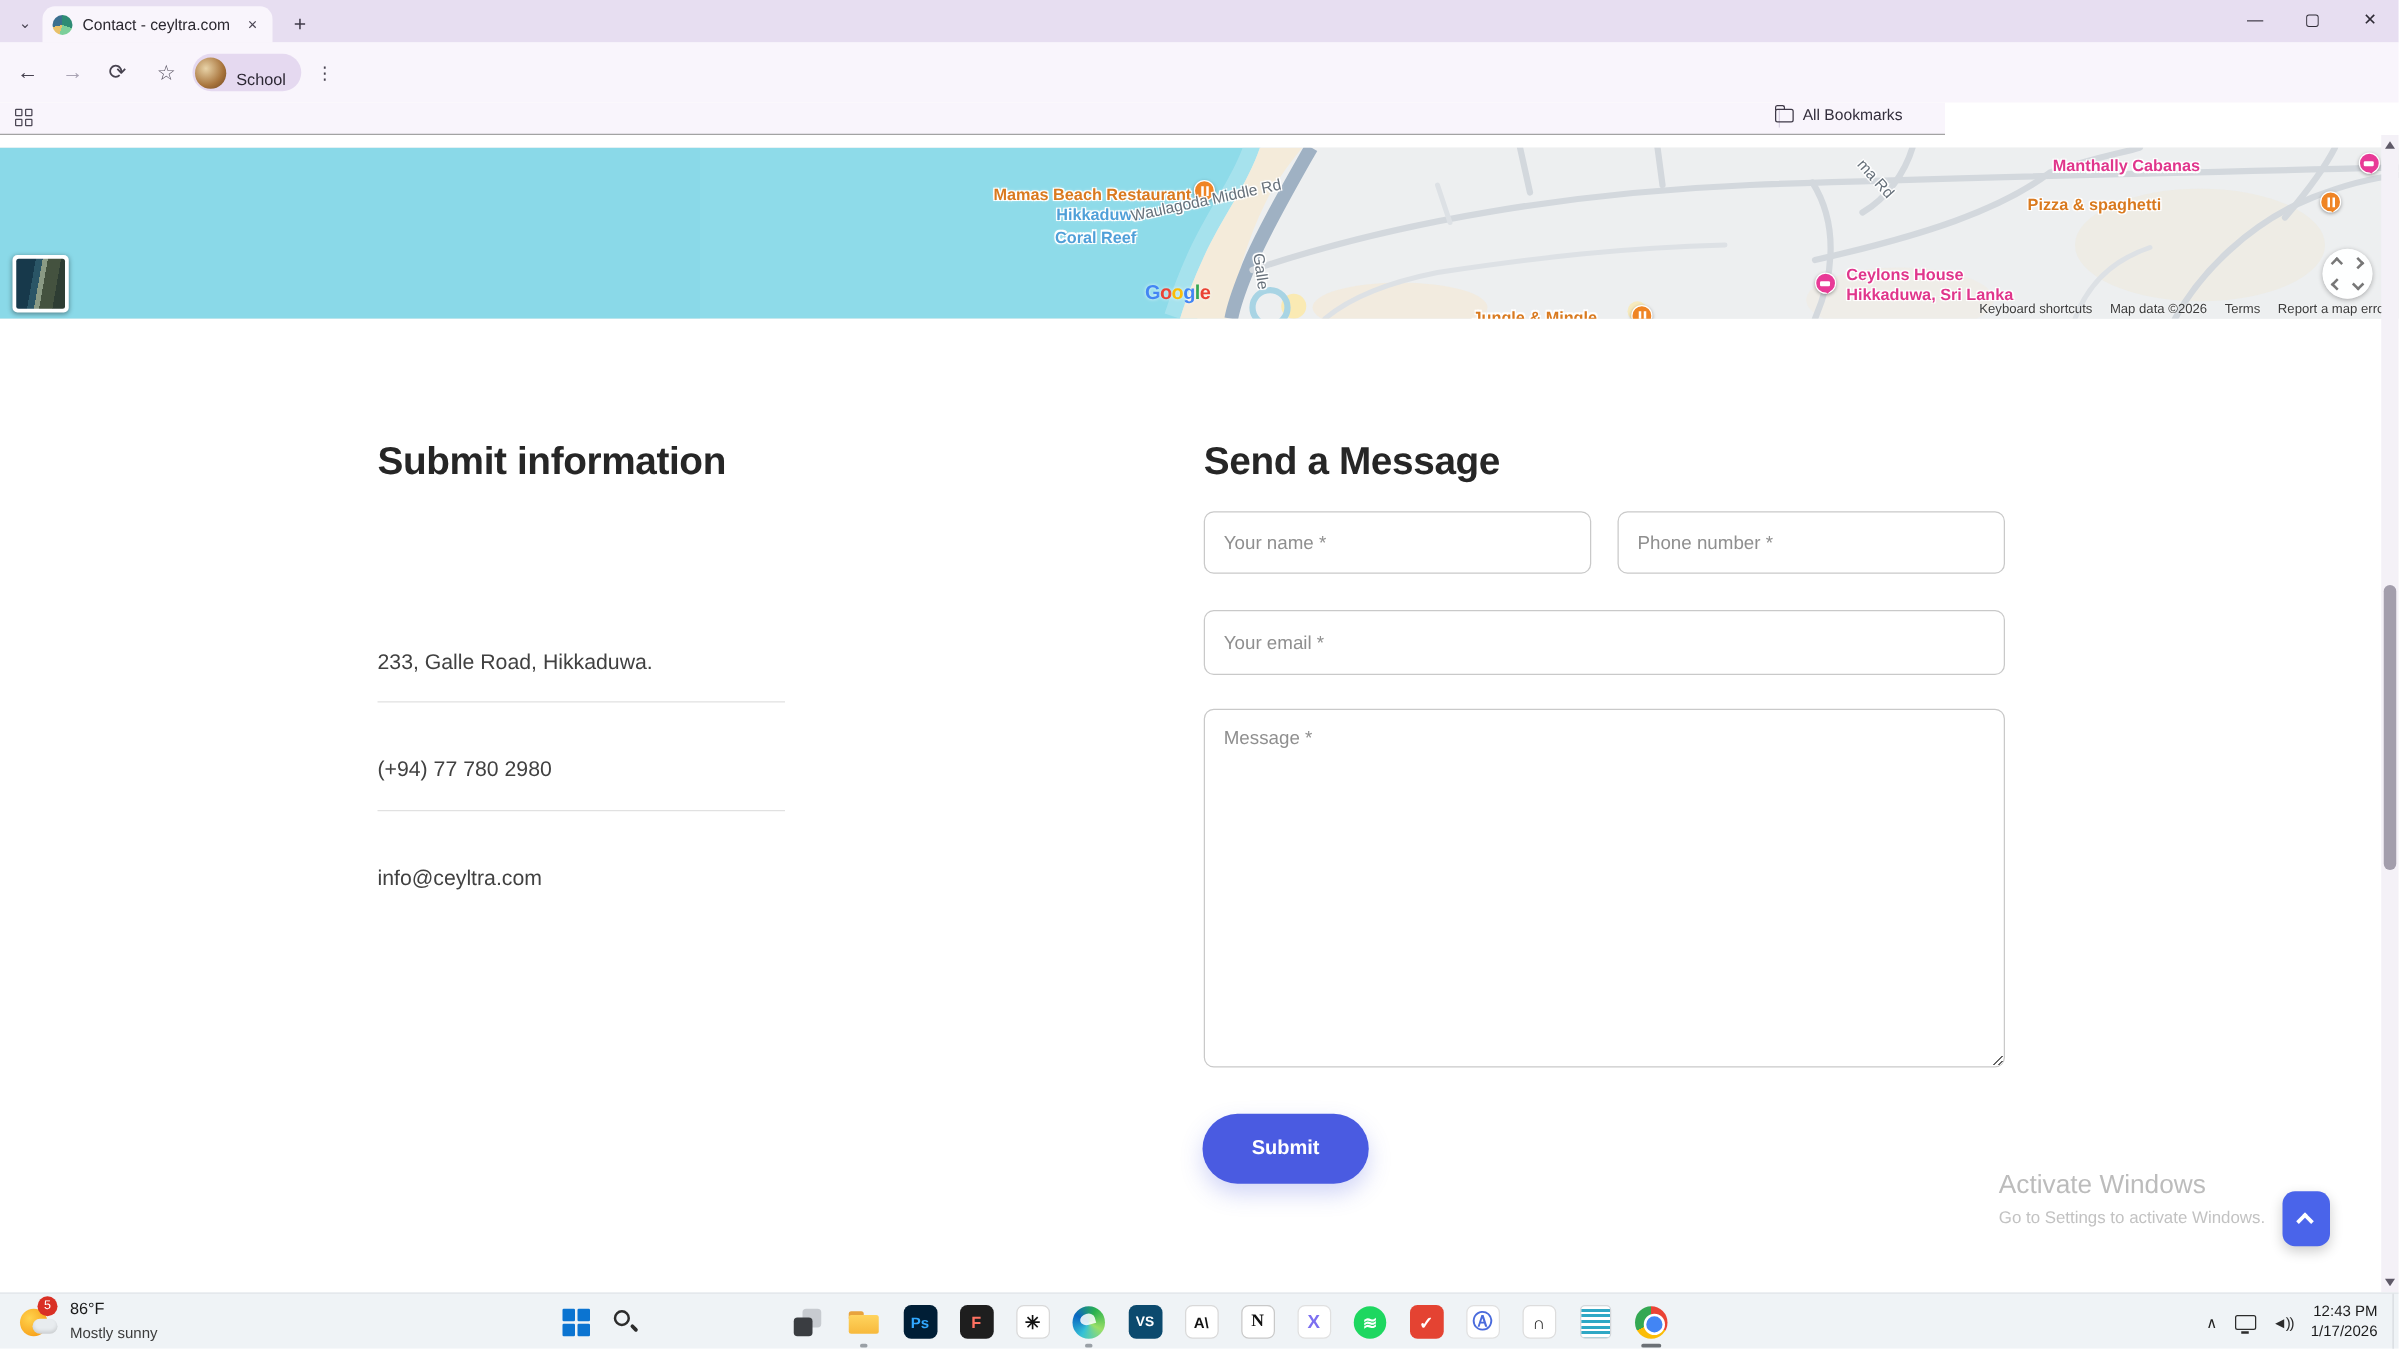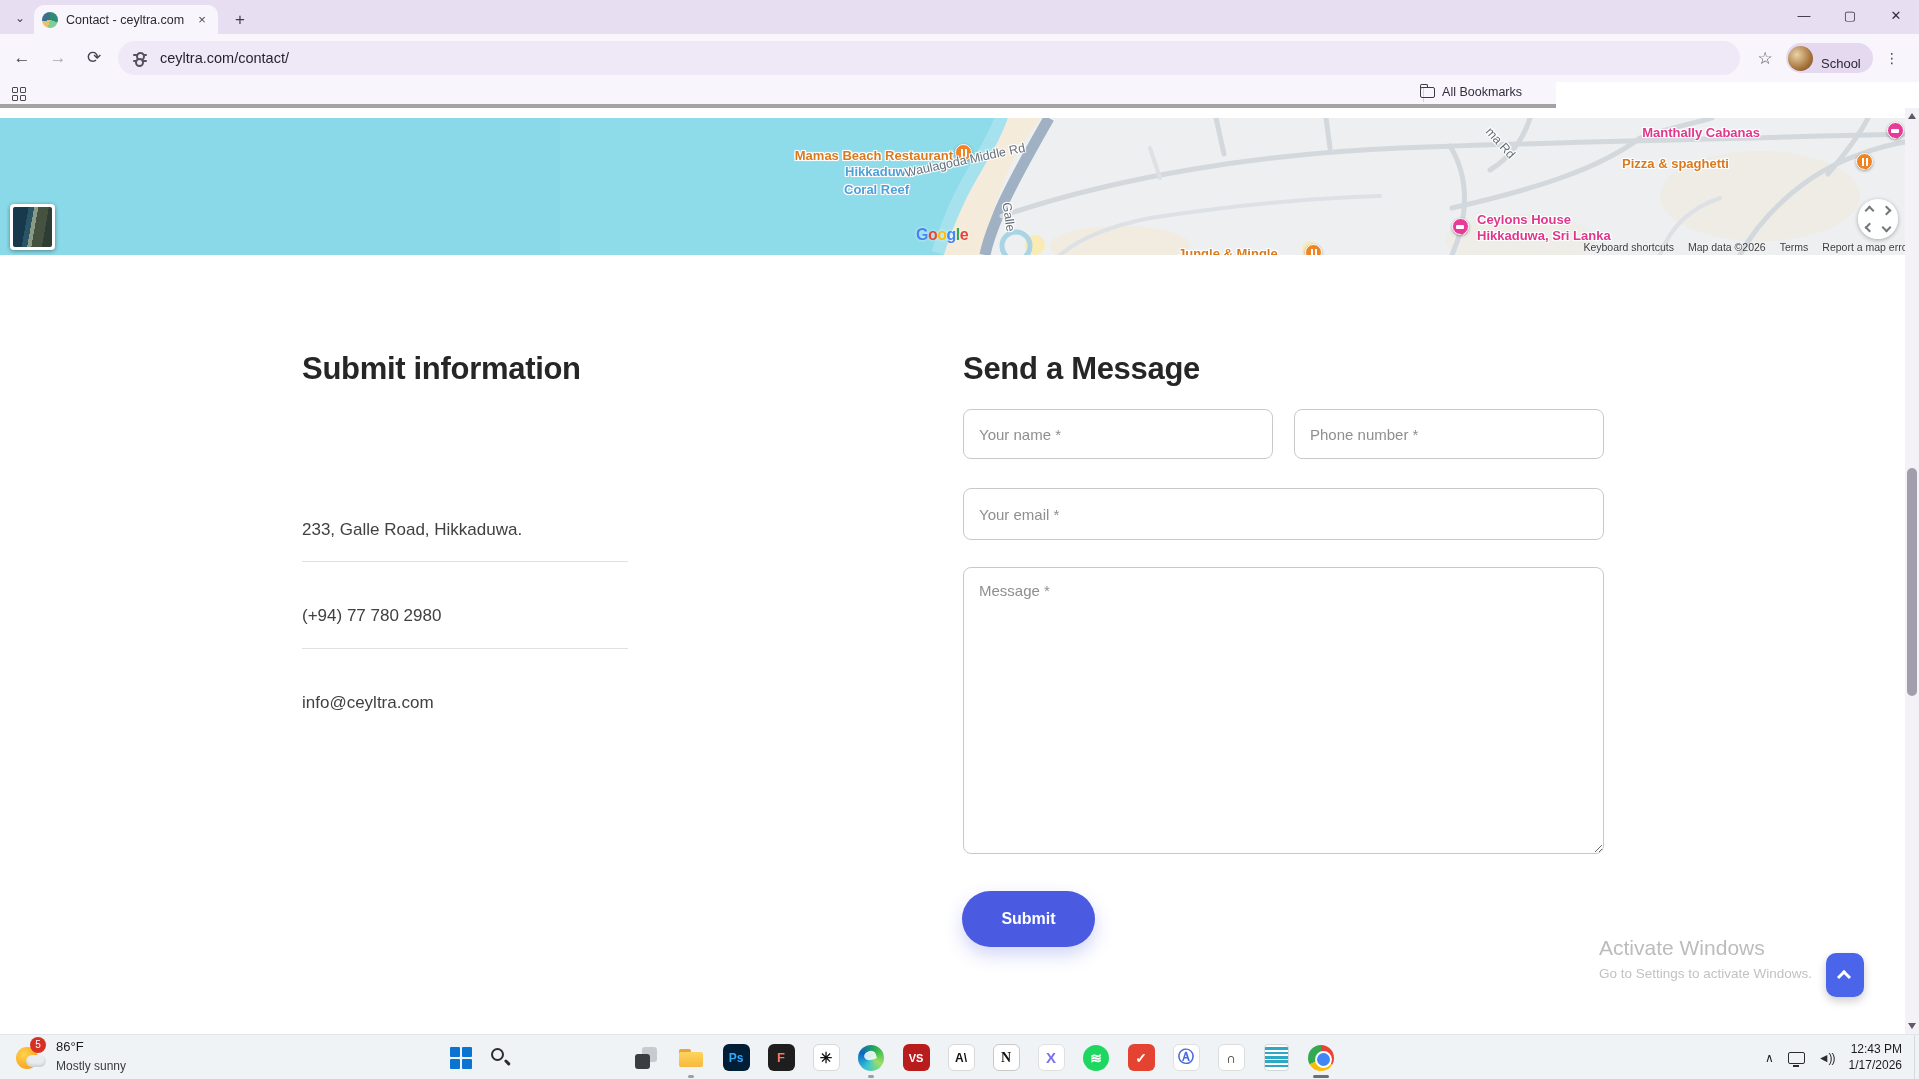--- a/index.html
+++ b/index.html
@@ -26,21 +26,21 @@
   .tune-ico i { top:3px; } .tune-ico em { top:9px; }
   .tune-ico i::after, .tune-ico em::after { content:""; position:absolute; width:5px; height:5px; background:#efe8f6; border:2px solid #55505e; border-radius:50%; top:-2px; }
   .tune-ico i::after { right:2px; } .tune-ico em::after { left:2px; }
   .url-text { font-size:14.5px; color:#241f2b; margin-left:12px; }
   .star-ico { margin-left:12px; font-size:17px; color:#56515f; width:26px; text-align:center; }
   .profile-chip { margin-left:8px; height:30px; background:#e5d9f0; border-radius:15px; display:flex; align-items:flex-end; padding:2px; }
   .avatar { width:25px; height:25px; border-radius:50%; background:radial-gradient(circle at 35% 35%, #e8d3a8, #a8743c 60%, #6b4420); }
   .profile-name { font-size:13px; color:#2c2733; margin:0 10px 0 8px; }
   .menu-dots { margin-left:10px; margin-right:12px; width:18px; text-align:center; font-size:14px; color:#47424f; letter-spacing:0; }
 
-  .bookmarksbar { position:absolute; left:0; top:82px; width:1556px; height:26px; background:#f9f5fc; border-bottom:4px solid #a3a3a3; }
+  .bookmarksbar { position:absolute; left:0; top:82px; width:1556px; height:26px; background:#f9f5fc; border-bottom:1px solid #a3a3a3; }
   .grid-ico { position:absolute; left:12px; top:5px; width:15px; height:15px; display:grid; grid-template-columns:6px 6px; grid-template-rows:6px 6px; gap:2px; }
   .grid-ico b { border:1.5px solid #4c4754; border-radius:1px; }
   .allbm { position:absolute; right:34px; top:3px; display:flex; align-items:center; }
   .allbm-sep { position:absolute; right:132px; top:5px; width:1px; height:15px; background:#d8d0e2; }
   .folder-glyph { width:15px; height:11px; border:1.5px solid #3e3947; border-radius:2px; position:relative; margin-right:7px; }
   .folder-glyph::before { content:""; position:absolute; top:-4px; left:-1px; width:6px; height:3px; border:1.5px solid #3e3947; border-bottom:none; border-radius:2px 2px 0 0; }
   .allbm-label { font-size:12.5px; color:#332e3c; }
 
   
   .page { position:absolute; left:0; top:108px; width:1919px; height:926px; background:#fff; }
@@ -146,27 +146,20 @@
     <div class="capbtn">—</div>
     <div class="capbtn">▢</div>
     <div class="capbtn">✕</div>
   </div>
 </div>
 
 <div class="toolbar">
   <div class="nav-ico">←</div>
   <div class="nav-ico disabled">→</div>
   <div class="nav-ico">⟳</div>
-  <div class="omnibox">
-    <div class="tune-ico">
-        <i></i>
-        <em></em>
-      </div>
-    <div class="url-text">ceyltra.com/contact/</div>
-  </div>
   <div class="star-ico">☆</div>
   <div class="profile-chip">
     <div class="avatar"></div>
     <div class="profile-name">School</div>
   </div>
   <div class="menu-dots">⋮</div>
 </div>
 
 <div class="bookmarksbar">
   <div class="grid-ico">
@@ -327,21 +320,21 @@
         <div class="tile" style="background:#1e1e1e;color:#ff7262;font-size:13px;">F</div>
       </div>
       <div class="tb-icon">
         <div class="tile" style="background:#ffffff;color:#111111;font-size:15px;border:1px solid #d9d9d9;">✳</div>
       </div>
       <div class="tb-icon">
         <div class="edge-circle"></div>
         <span class="run-dot"></span>
       </div>
       <div class="tb-icon">
-        <div class="tile" style="background:#b91c1c;color:#ffffff;font-size:11px;">VS</div>
+        <div class="tile" style="background:#0c4a6e;color:#ffffff;font-size:11px;">VS</div>
       </div>
       <div class="tb-icon">
         <div class="tile" style="background:#ffffff;color:#111111;font-size:12px;border:1px solid #d9d9d9;">A\</div>
       </div>
       <div class="tb-icon">
         <div class="tile" style="background:#ffffff;color:#111111;font-size:14px;border:1px solid #c9c9c9;font-family:'Liberation Serif',serif;">N</div>
       </div>
       <div class="tb-icon">
         <div class="tile" style="background:#ffffff;color:#7c6ff0;font-size:15px;border:1px solid #e0e0e0;">X</div>
       </div>

